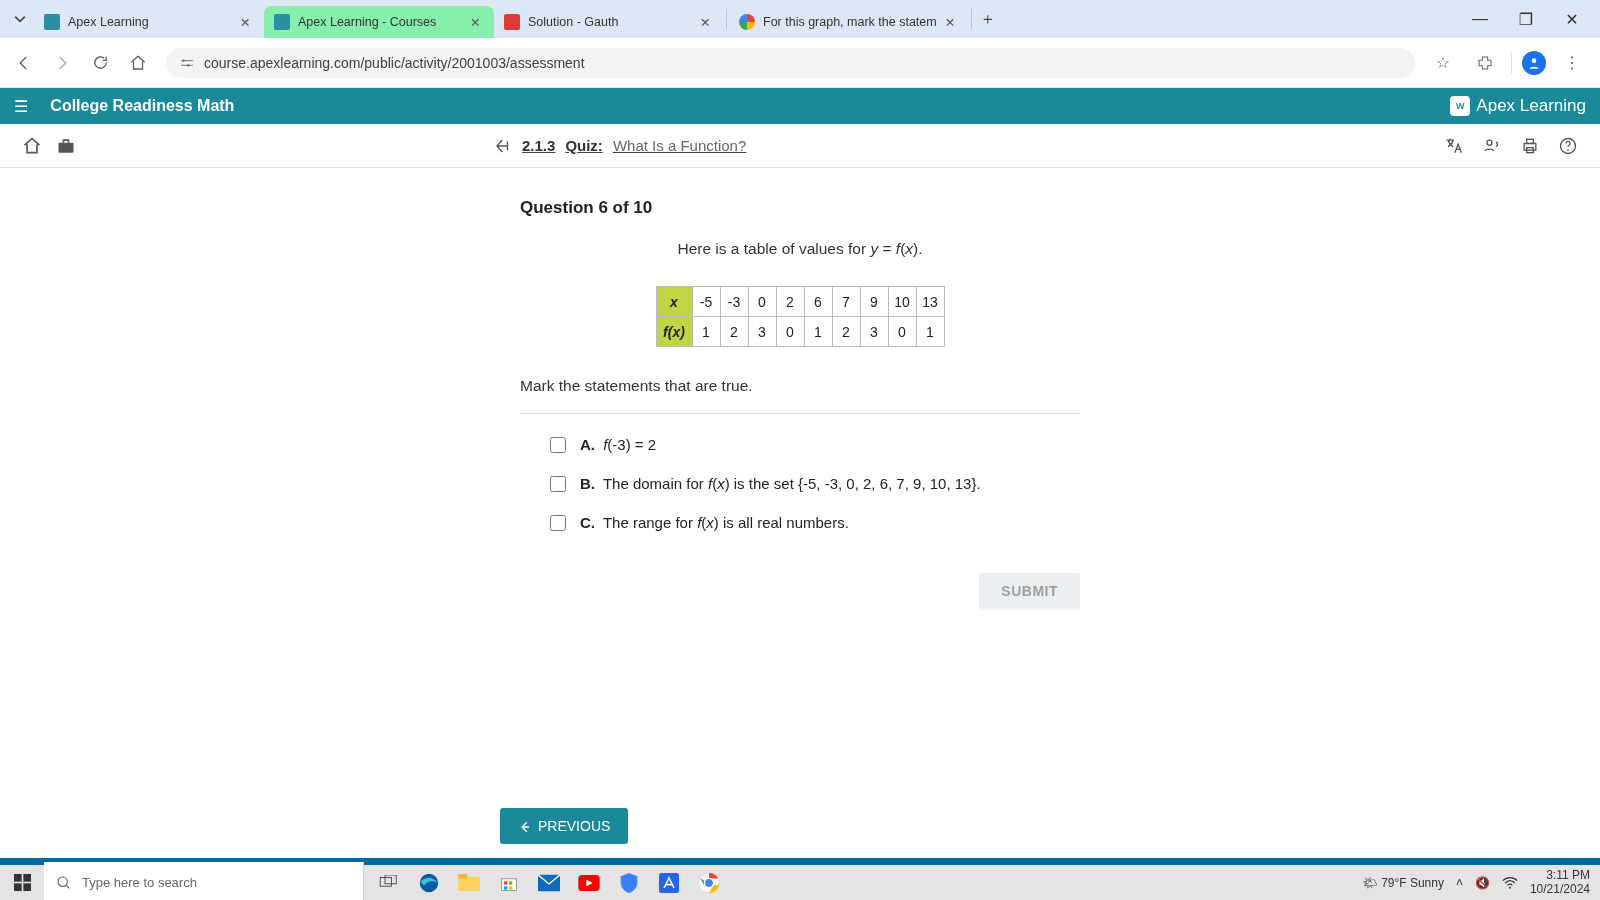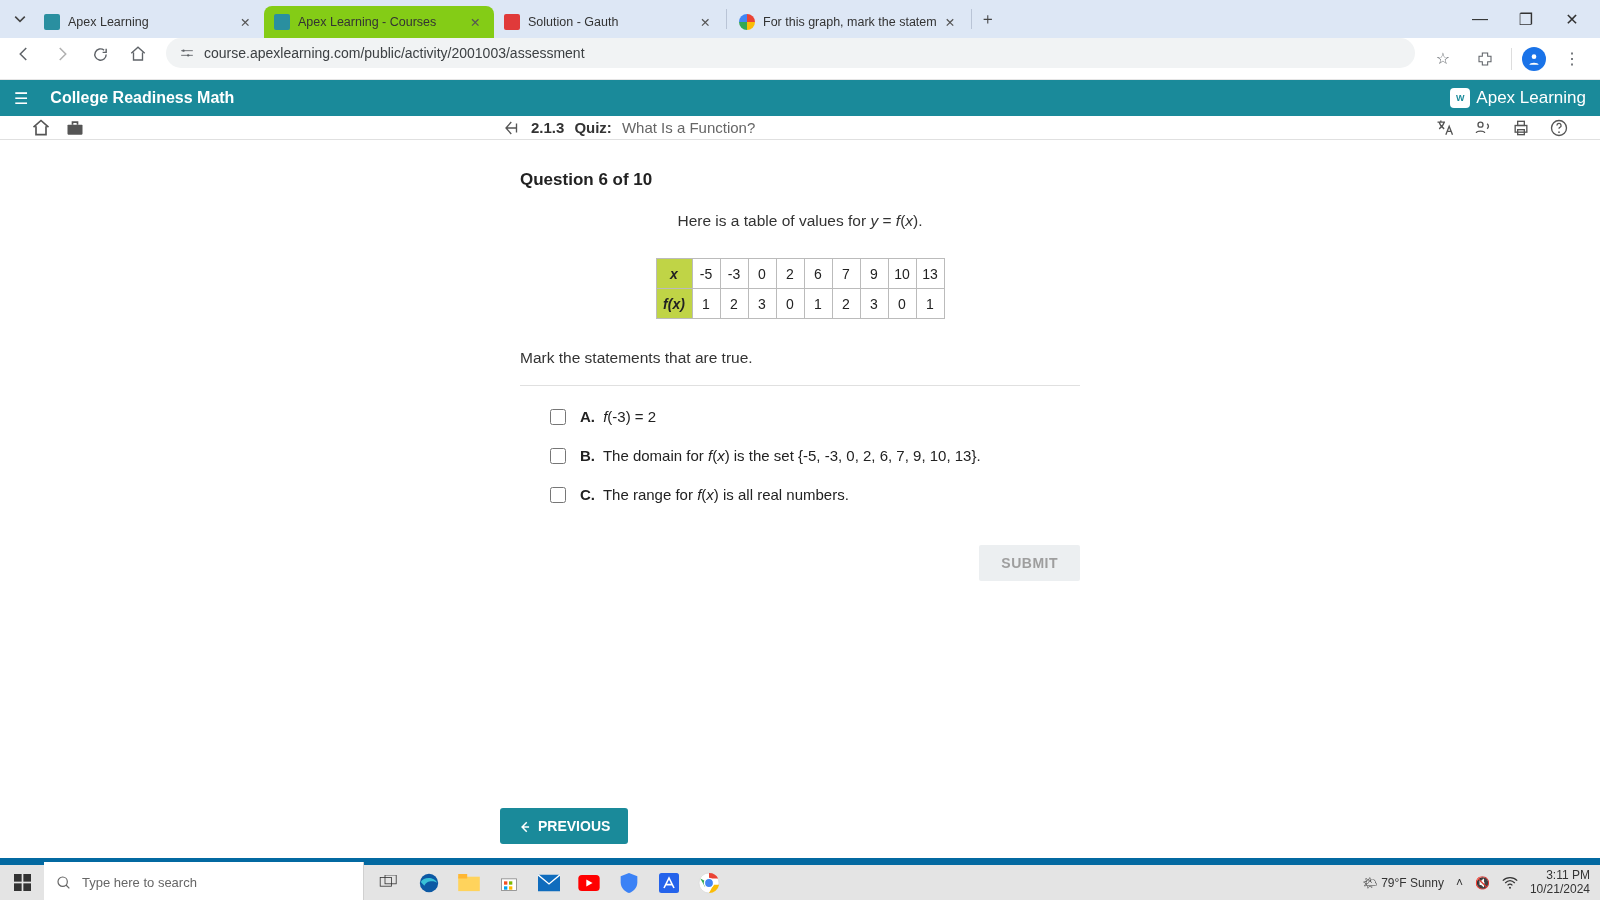--- a/index.html
+++ b/index.html
@@ -2,44 +2,44 @@
 <html><head>
 <meta charset="utf-8">
 <style>
 * { margin:0; padding:0; box-sizing:border-box; font-family:"Segoe UI",Arial,sans-serif; }
 html,body { width:1600px; height:900px; overflow:hidden; background:#fff; }
 
 
 .browser-top { background:#dde7f5; height:38px; display:flex; align-items:center; padding:0 6px; }
 .tab-dropdown { width:28px; height:24px; display:flex; align-items:center; justify-content:center; color:#333; }
 .tab { display:flex; align-items:center; height:32px; padding:0 10px; margin-top:6px; border-radius:8px 8px 0 0; min-width:230px; max-width:240px; font-size:12.5px; color:#333; gap:8px; position:relative; }
-.tab.active { background:#84cc16; }
+.tab.active { background:#86efac; }
 .tab .favicon { width:16px; height:16px; flex:0 0 16px; border-radius:2px; }
 .tab .tab-title { flex:1; white-space:nowrap; overflow:hidden; text-overflow:ellipsis; }
 .tab .close { width:14px; height:14px; color:#555; }
 .tab-sep { width:1px; height:20px; background:#b9c4d6; margin:0 2px; }
 .new-tab { width:28px; height:28px; display:flex; align-items:center; justify-content:center; color:#444; border-radius:50%; }
 .win-controls { margin-left:auto; display:flex; gap:18px; padding-right:8px; color:#333; }
 .win-controls span { width:28px; text-align:center; }
 
-.addr-bar { height:42px; background:#fff; border-bottom:1px solid #e5e5e5; display:flex; padding:0 8px; gap:6px; }
+.addr-bar { height:50px; background:#fff; border-bottom:1px solid #e5e5e5; display:flex; align-items:center; padding:0 8px; gap:6px; }
 .nav-icon { width:32px; height:32px; display:flex; align-items:center; justify-content:center; color:#5f6368; border-radius:50%; }
 .url-box { flex:1; height:30px; background:#f1f3f4; border-radius:15px; display:flex; align-items:center; padding:0 14px; font-size:14px; color:#3c4043; gap:10px; margin:0 6px; }
 .addr-right { display:flex; align-items:center; gap:10px; padding-right:4px; }
 .addr-right .nav-icon { color:#5f6368; }
 .profile-dot { width:24px; height:24px; background:#1a73e8; border-radius:50%; display:flex; align-items:center; justify-content:center; color:#fff; }
 
 
 .apex-header { height:36px; background:#1a8a9a; color:#fff; display:flex; align-items:center; padding:0 14px; gap:22px; font-size:16px; }
 .hamburger { color:#fff; }
 .apex-title { font-weight:600; }
 .apex-brand { margin-left:auto; display:flex; align-items:center; gap:6px; font-size:17px; font-weight:400; }
 .apex-brand .logo { width:20px; height:20px; background:#fff; border-radius:4px; display:flex; align-items:center; justify-content:center; color:#1a8a9a; font-size:9px; font-weight:bold; }
 
-.sub-header { height:24px; border-bottom:1px solid #e0e0e0; display:flex; align-items:center; padding:0 31px; gap:14px; color:#444; }
+.sub-header { height:44px; border-bottom:1px solid #e0e0e0; display:flex; align-items:center; padding:0 22px; gap:14px; color:#444;text-decoration:underline; }
 .sub-header .home-icn, .sub-header .brief-icn { width:20px; height:20px; color:#555; }
 .sub-header .spacer1 { width:390px; }
 .quiz-label { display:flex; align-items:center; gap:10px; font-size:15px; color:#333; }
 .quiz-label .back-arrow { color:#555; }
 .quiz-num { font-weight:600; }
 .quiz-name { color:#666; }
 .sub-right { margin-left:auto; display:flex; gap:18px; color:#555; }
 
 
 .content { padding:30px 0 0 0; display:flex; justify-content:center; }
@@ -56,21 +56,21 @@
 .divider { border:none; border-top:1px solid #e0e0e0; margin-bottom:22px; }
 
 .answers { padding-left:30px; }
 .ans-row { display:flex; align-items:center; gap:14px; margin-bottom:22px; font-size:15px; color:#222; }
 .ans-row input[type=checkbox]{ width:16px; height:16px; }
 .ans-letter { font-weight:700; margin-right:4px; }
 
 .submit-btn { float:right; background:#eceff1; color:#9e9e9e; border:none; padding:10px 22px; font-size:14px; font-weight:600; letter-spacing:.5px; border-radius:2px; margin-top:20px; }
 
 .prev-bar { position:fixed; left:500px; bottom:56px; }
-.prev-btn { background:#1a8a9a; color:#fff; border:none; padding:10px 18px; font-size:14px; font-weight:700; border-radius:3px; display:flex; align-items:flex-end; gap:6px; }
+.prev-btn { background:#1a8a9a; color:#fff; border:none; padding:10px 18px; font-size:14px; font-weight:400; border-radius:3px; display:flex; align-items:flex-end; gap:6px; }
 
 
 .taskbar { position:fixed; bottom:0; left:0; right:0; height:42px; background:#e4e4e4; border-top:7px solid #0369a1; display:flex; align-items:center; font-size:13px; color:#222; }
 .start { width:44px; height:42px; display:flex; align-items:center; justify-content:center; }
 .search-box { width:320px; height:42px; background:#fff; display:flex; align-items:center; padding:0 12px; gap:10px; color:#666; border-right:1px solid #d0d0d0; }
 .task-icons { display:flex; align-items:center; gap:6px; padding:0 8px; }
 .tbicon { width:34px; height:34px; display:flex; align-items:center; justify-content:center; border-radius:2px; font-size:17px; }
 .tray { margin-left:auto; display:flex; align-items:center; gap:12px; padding:0 10px; color:#333; font-size:12px; }
 .tray .clock { text-align:right; line-height:1.15; }
 

